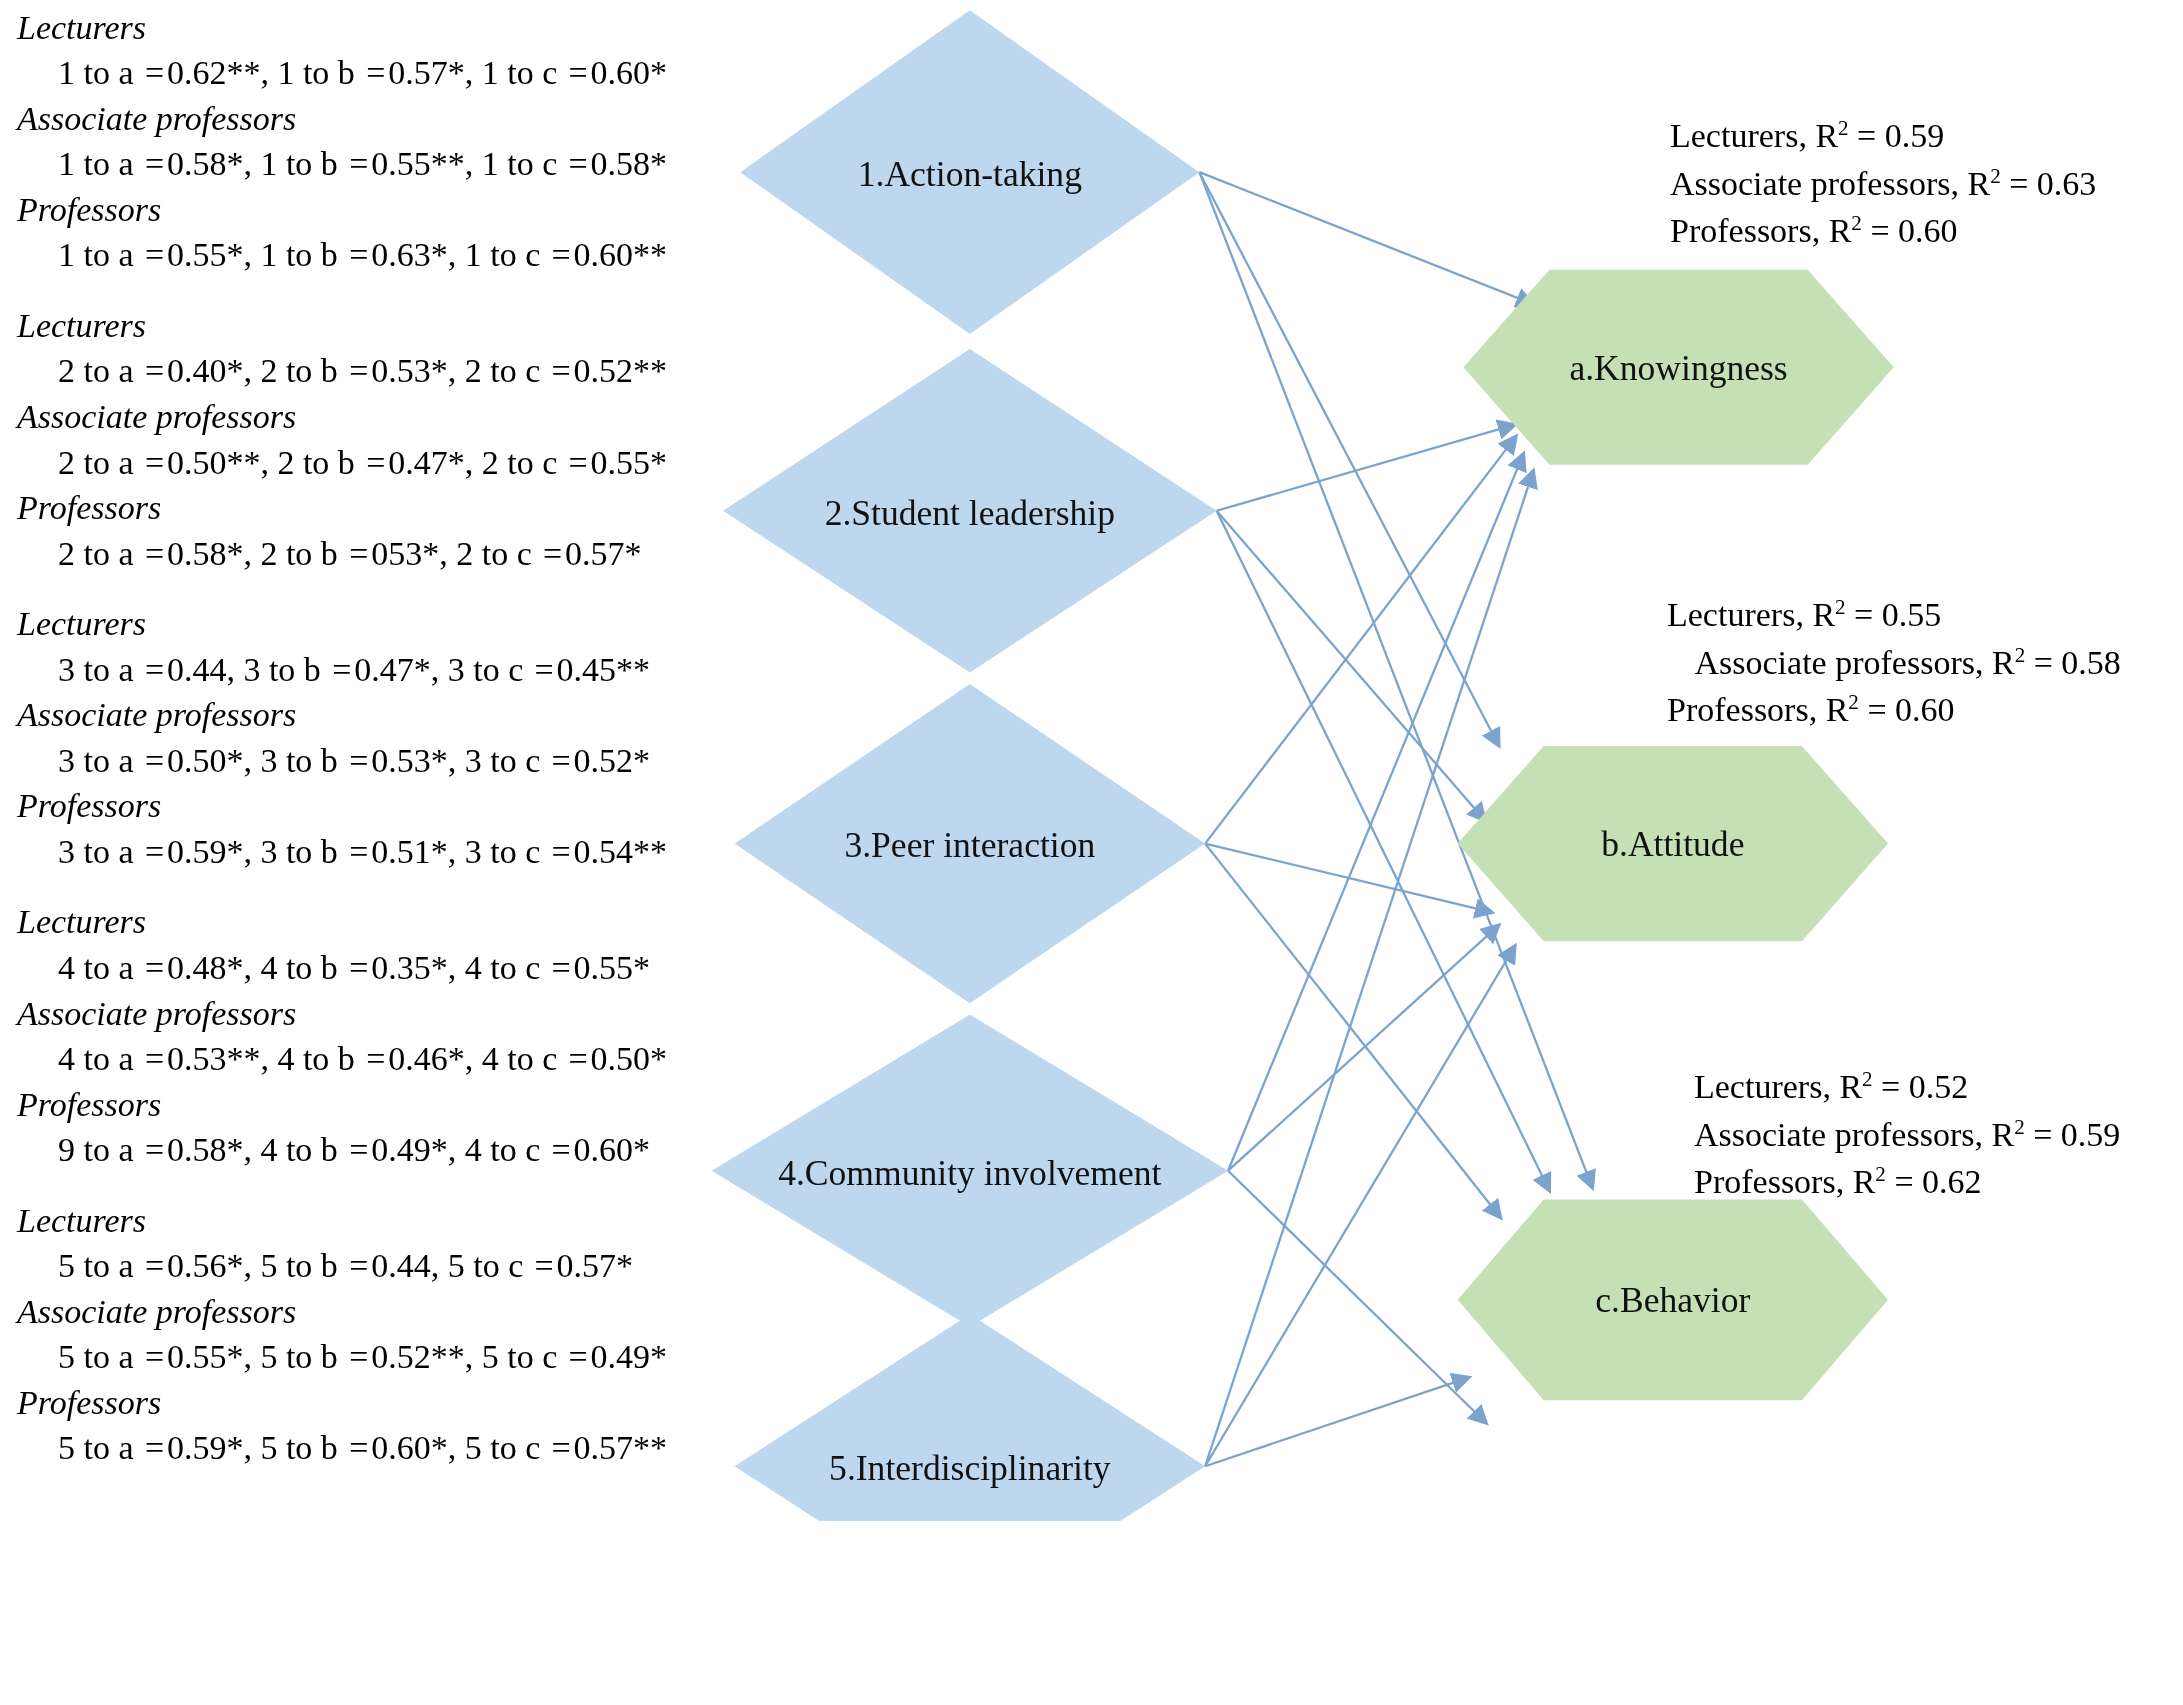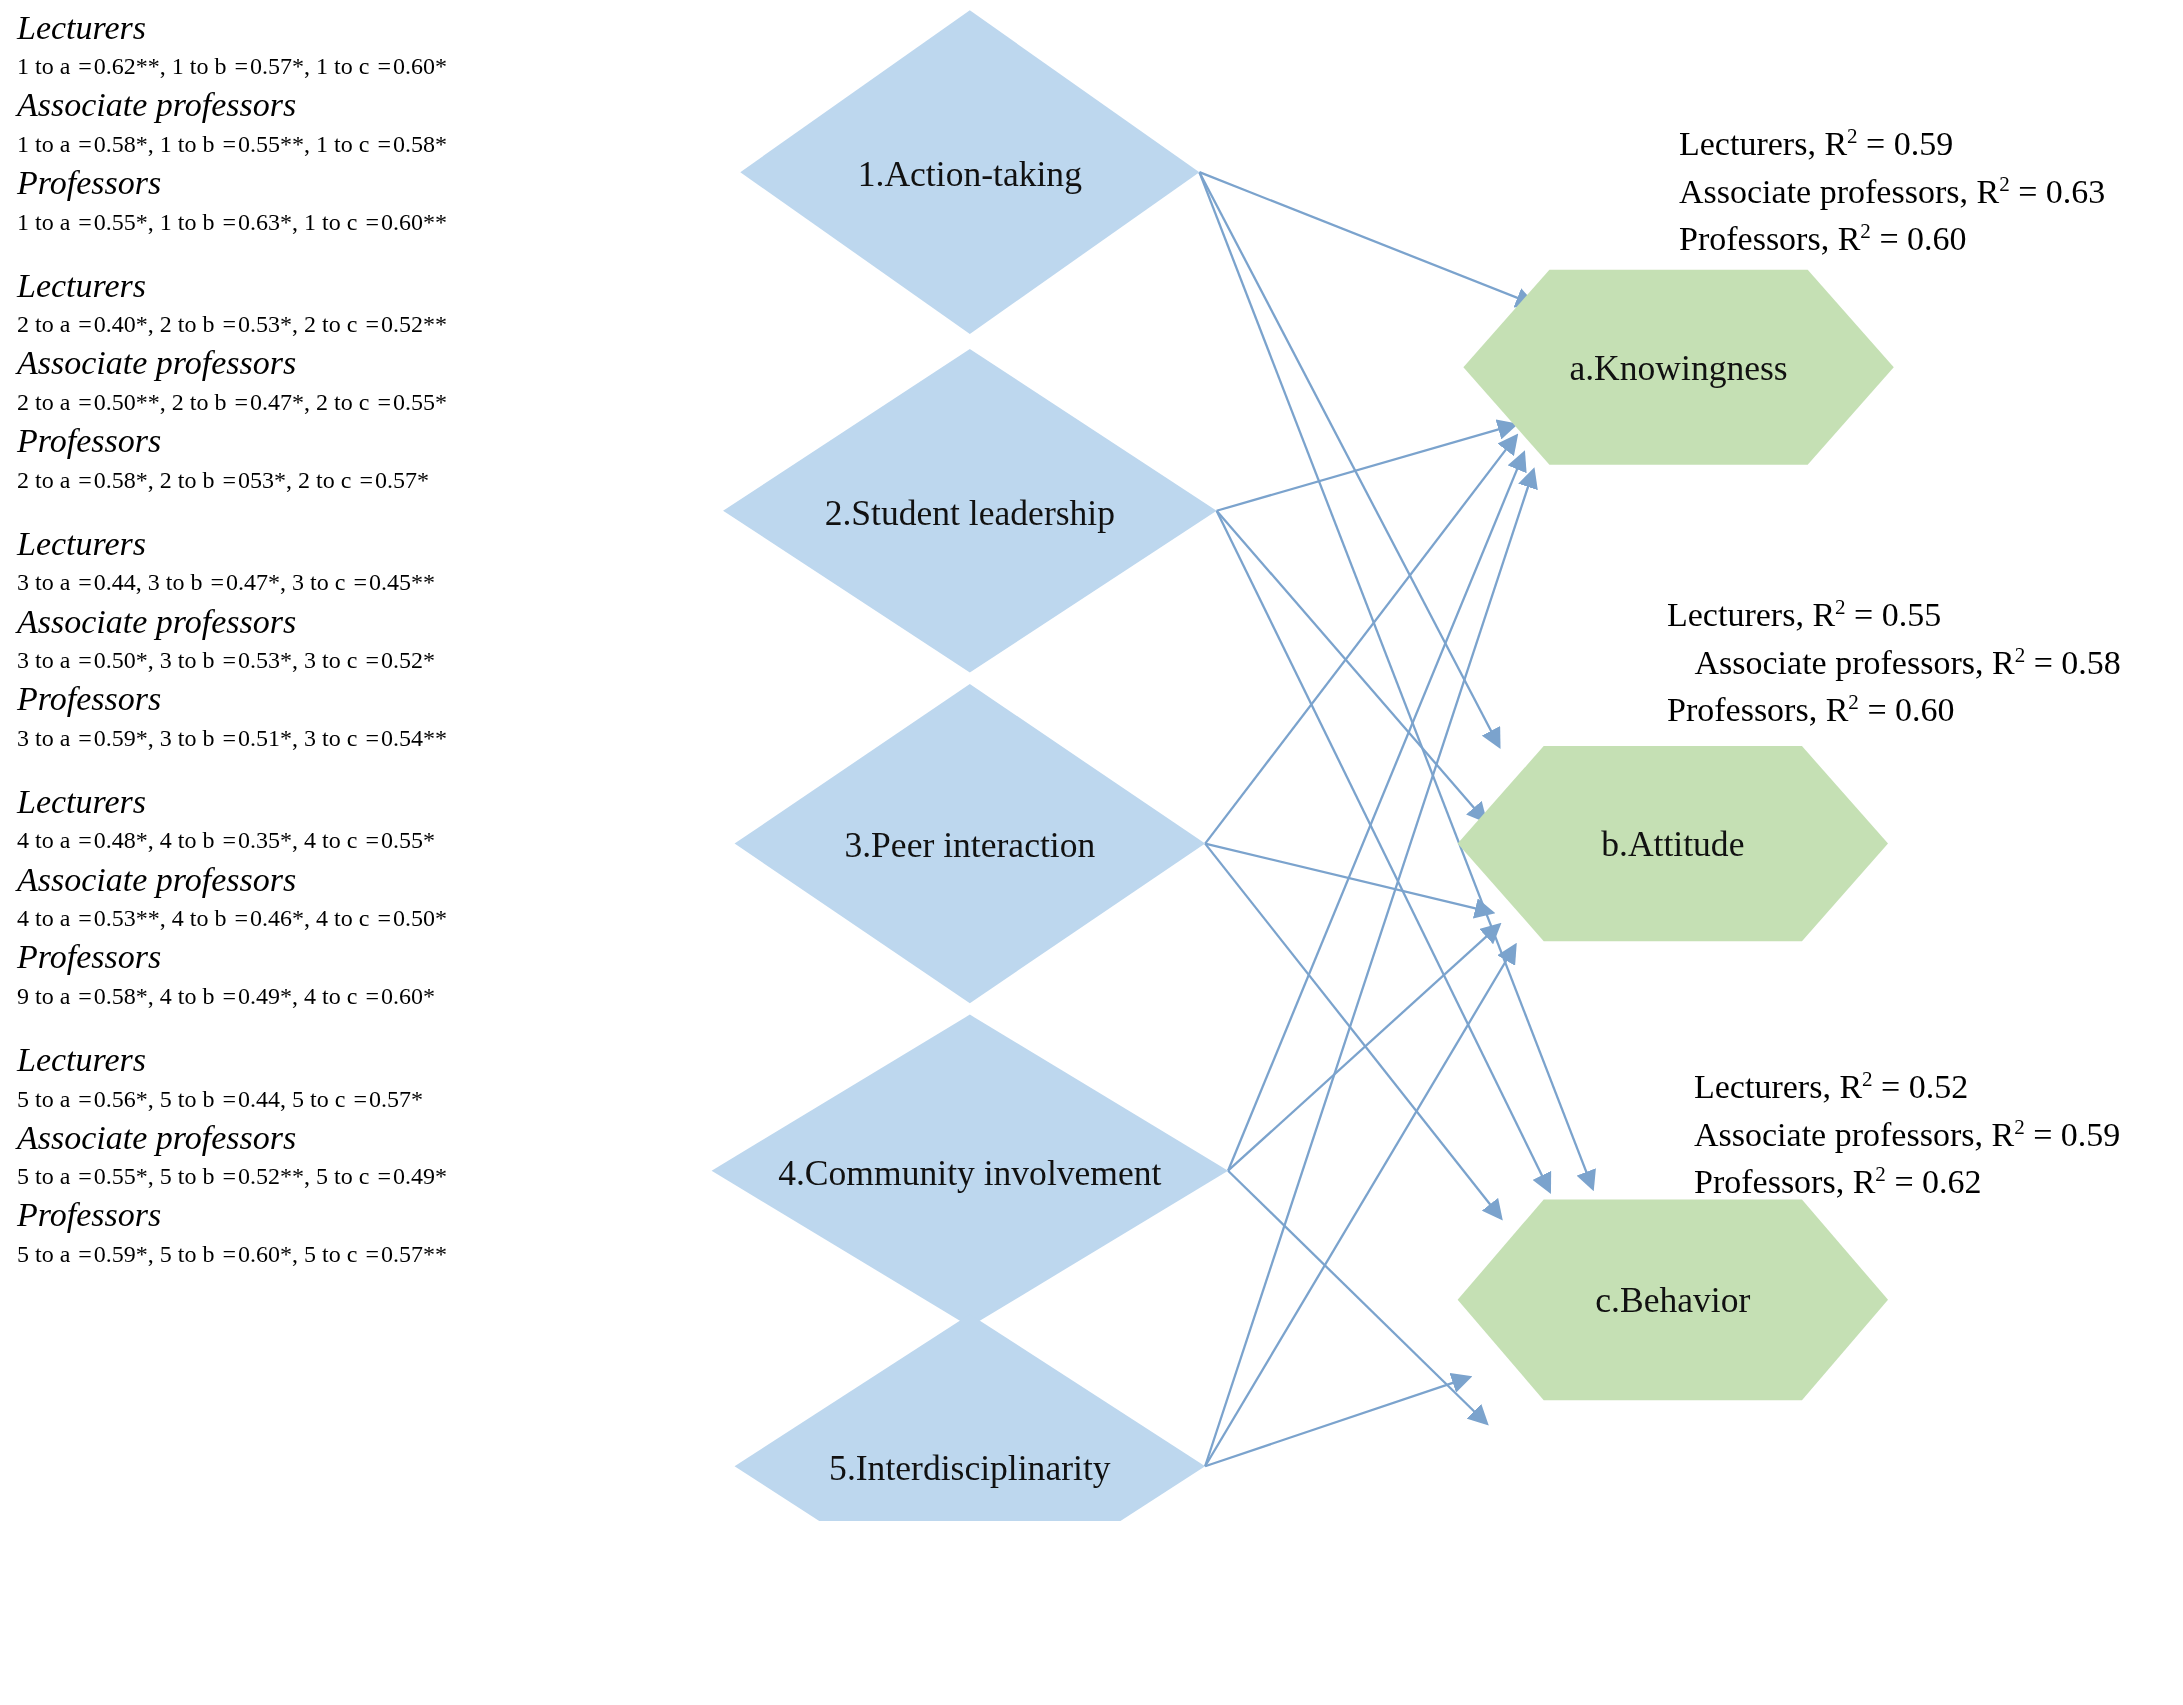--- a/index.html
+++ b/index.html
@@ -3,35 +3,35 @@
 <meta charset="utf-8">
 <style>
   html,body{margin:0;padding:0;background:#ffffff;}
   body{font-family:"Liberation Serif","DejaVu Serif",serif;color:#000;}
   #page{position:relative;width:2183px;height:1521px;background:#fff;overflow:hidden;}
 
   
   #stats{position:absolute;left:17px;top:4.6px;width:746px;}
   .stat-group{margin-bottom:25px;}
   .role{font-style:italic;font-size:34px;line-height:1.34;white-space:nowrap;}
-  .coefs{font-size:24px;line-height:1.34;white-space:nowrap;}
+  .coefs{font-size:34px;line-height:1.34;white-space:nowrap;margin-left:41px;}
 
   
   #diagram{position:absolute;left:0;top:0;width:2183px;height:1705px;}
 
   .node-label{font-family:"Liberation Serif","DejaVu Serif",serif;font-size:62px;fill:#111111;
               text-anchor:middle;dominant-baseline:middle;}
   .diamond-shape{fill:#bdd7ee;}
   .hex-shape{fill:#c5e0b4;}
   .link-line{stroke:#7ba3cd;stroke-width:4;fill:none;}
 
   
   .r2block{position:absolute;font-size:34px;line-height:1.40;white-space:nowrap;}
   .r2line{display:block;}
-  .r2-a{left:1670px;top:120px;margin-left:9px;}
+  .r2-a{left:1670px;top:112px;}
   .r2-b{left:1667px;top:591px;}
   .r2-c{left:1667px;top:1063px;margin-left:27px;}
   .r2-b .r2line:nth-child(2){margin-left:27.5px;}
   sup{font-size:0.62em;vertical-align:super;}
 </style>
 </head>
 <body>
 
 <div id="page">
 

